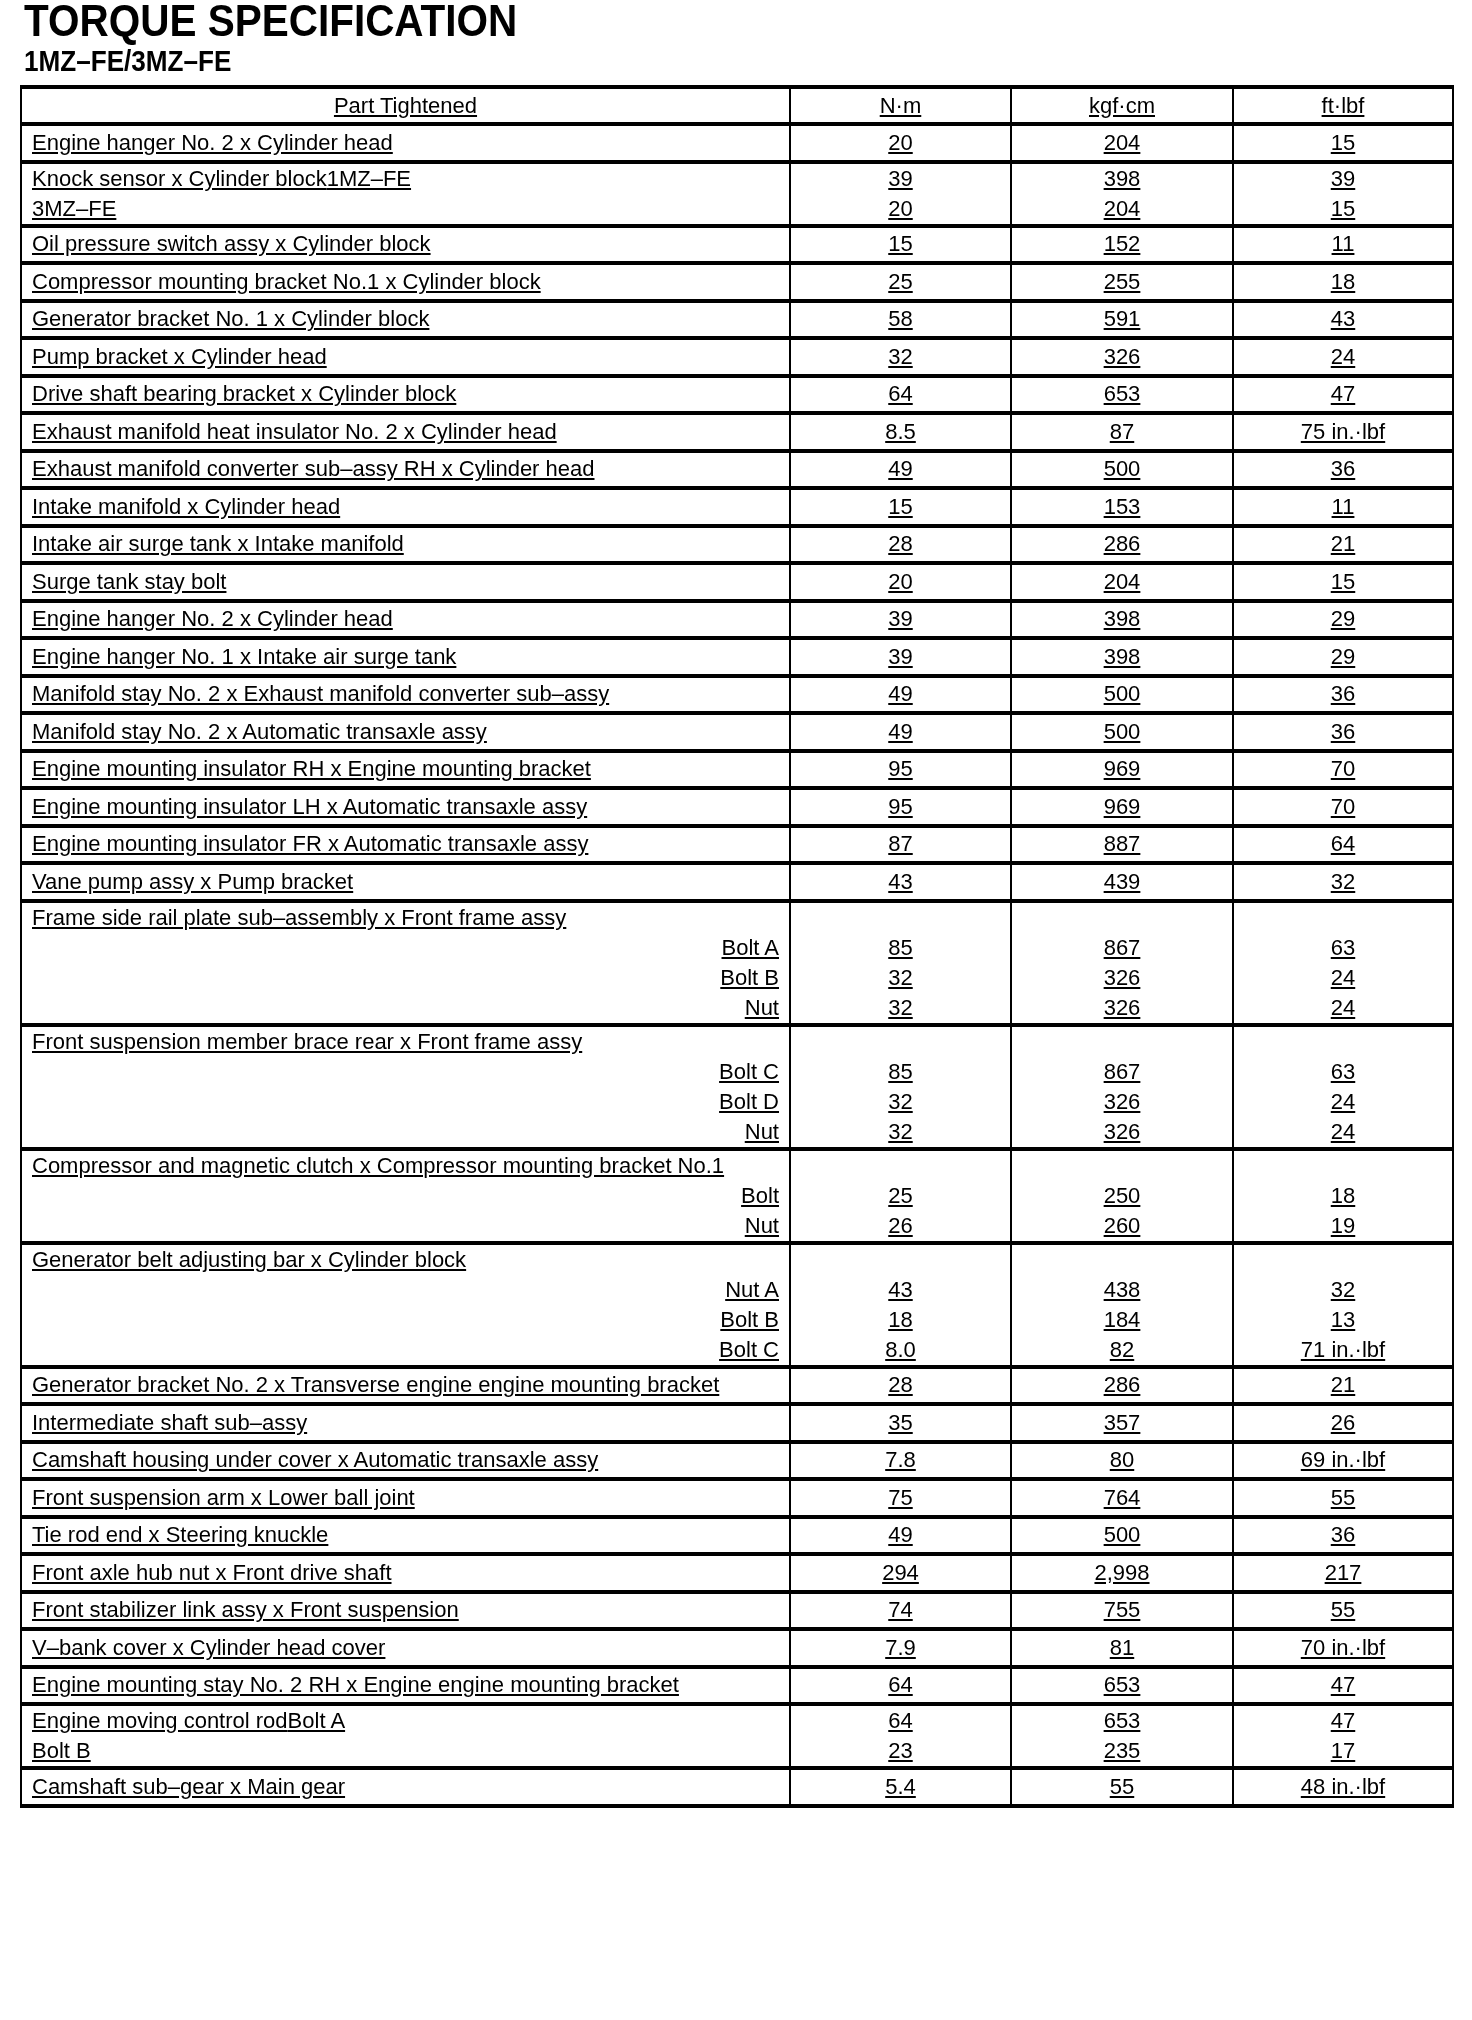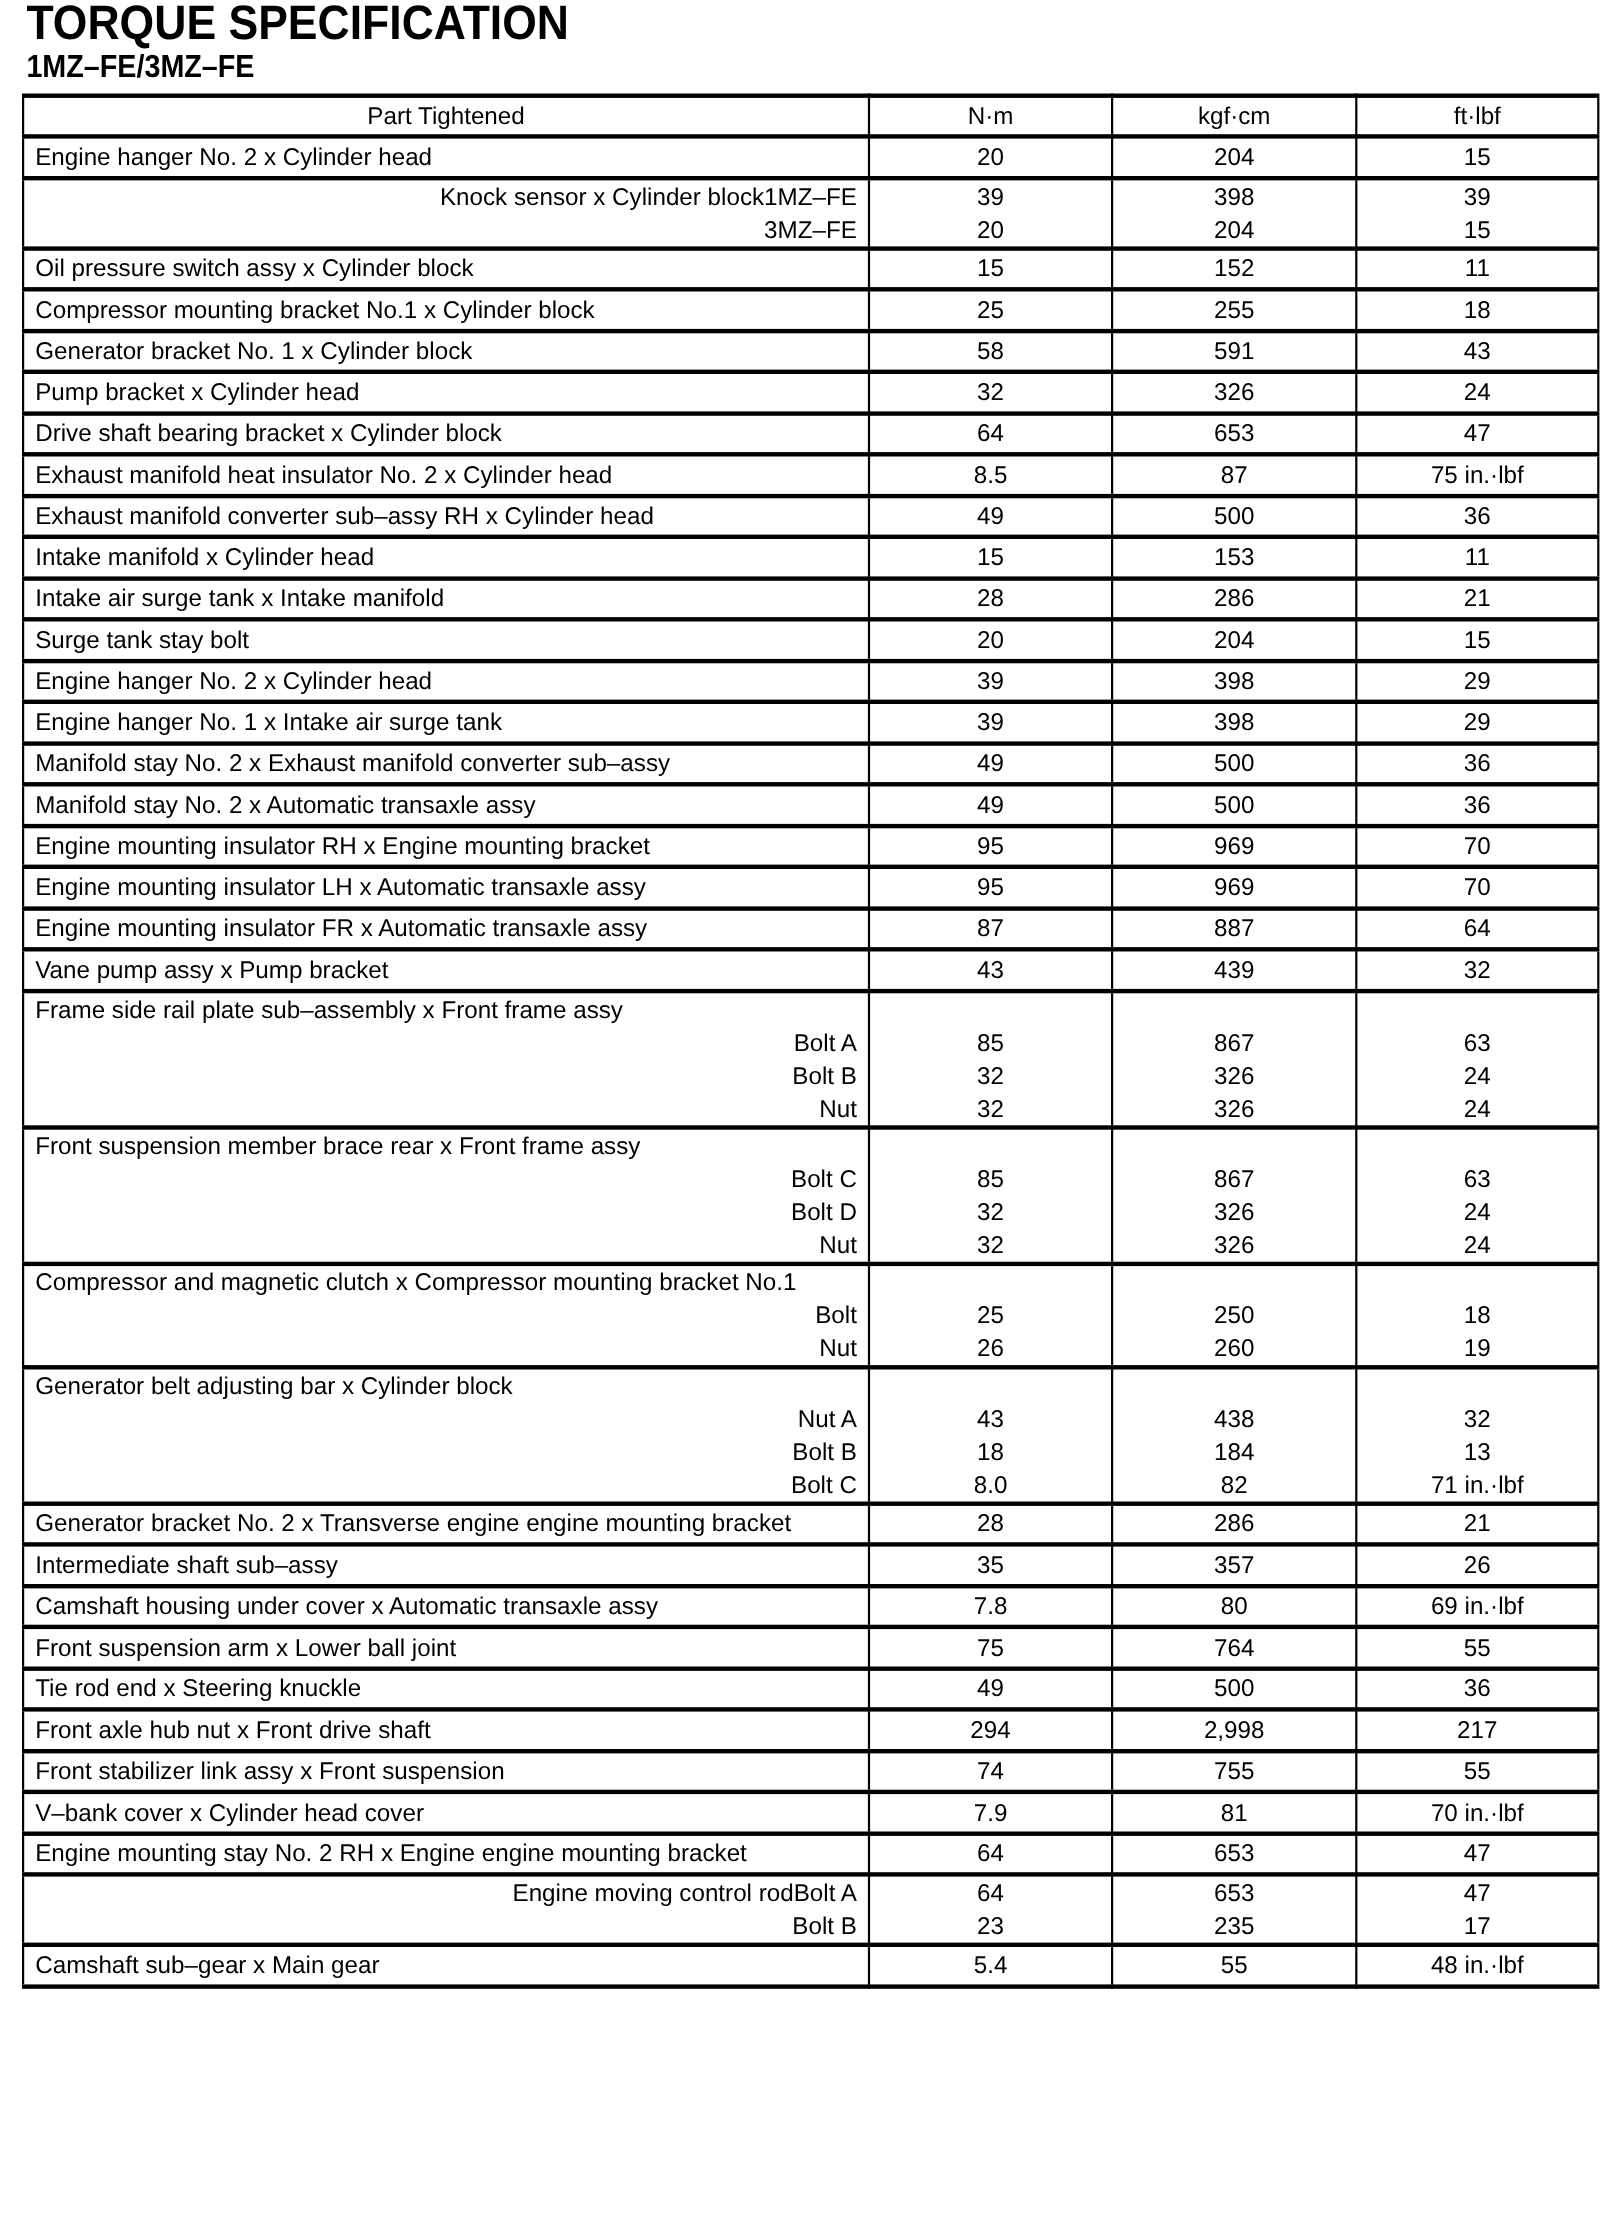--- a/index.html
+++ b/index.html
@@ -24,31 +24,31 @@
     font-size: 22px;
   }
   table.spec col.c-part { width: 769px; }
   table.spec col.c-nm { width: 221px; }
   table.spec col.c-kgf { width: 222px; }
   table.spec col.c-ft { width: 220px; }
   table.spec th, table.spec td {
     border-left: 2.5px solid #000; border-right: 2.5px solid #000;
     padding: 0; vertical-align: middle;
   }
-  table.spec tr { border-top: 4px solid #000; border-bottom: 4px solid #000; }
+  table.spec tr { border-top: 4px solid #000; border-bottom: 4px solid #000; text-decoration: underline; }
   table.spec th {
     font-weight: normal; height: 33px; text-align: center;
   }
   table.spec td { height: 33.5px; }
   .part-cell { padding-left: 10px !important; padding-right: 10px !important; }
   .num { text-align: center; }
   .line { height: 30px; line-height: 30px; white-space: nowrap; }
   .line.sub { text-align: right; }
   .multi td { padding-top: 3px; padding-bottom: 5px; vertical-align: top; }
-  .split { display: flex; justify-content: flex-end; }
+  .split { display: flex; justify-content: flex-start; }
 </style>
 </head>
 <body>
 
 <div class="title">TORQUE SPECIFICATION</div>
 <div class="subtitle">1MZ–FE/3MZ–FE</div>
 
 <table class="spec">
   <colgroup>
     <col class="c-part">

